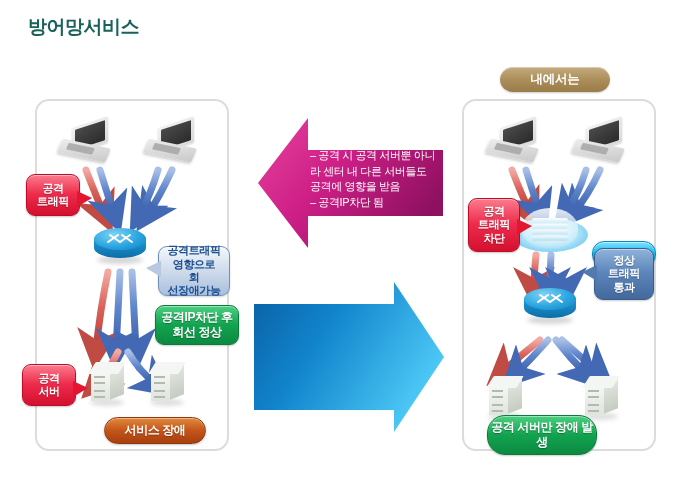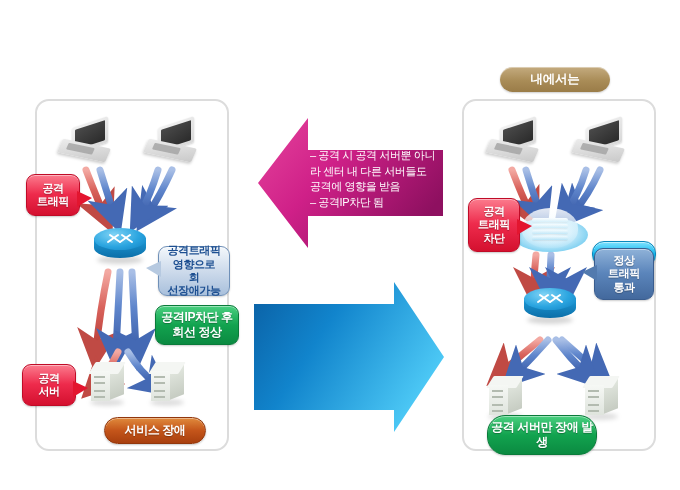--- a/index.html
+++ b/index.html
@@ -213,20 +213,21 @@
   .bigarrow .txt{
     position:absolute;color:#fff;font-weight:normal;font-size:11px;
     line-height:1.42;letter-spacing:-0.4px;white-space:pre-line;
   }
 </style>
 </head>
 <body>
 
 <div class="stage">
 
+  <div class="title">방어망서비스</div>
 
   <div class="pill pill-right">
     <span>내에서는</span>
   </div>
 
   <div class="panel panel-left"></div>
   <div class="panel panel-right"></div>
 
   <svg class="flows" viewBox="0 0 680 490">
     <defs>

